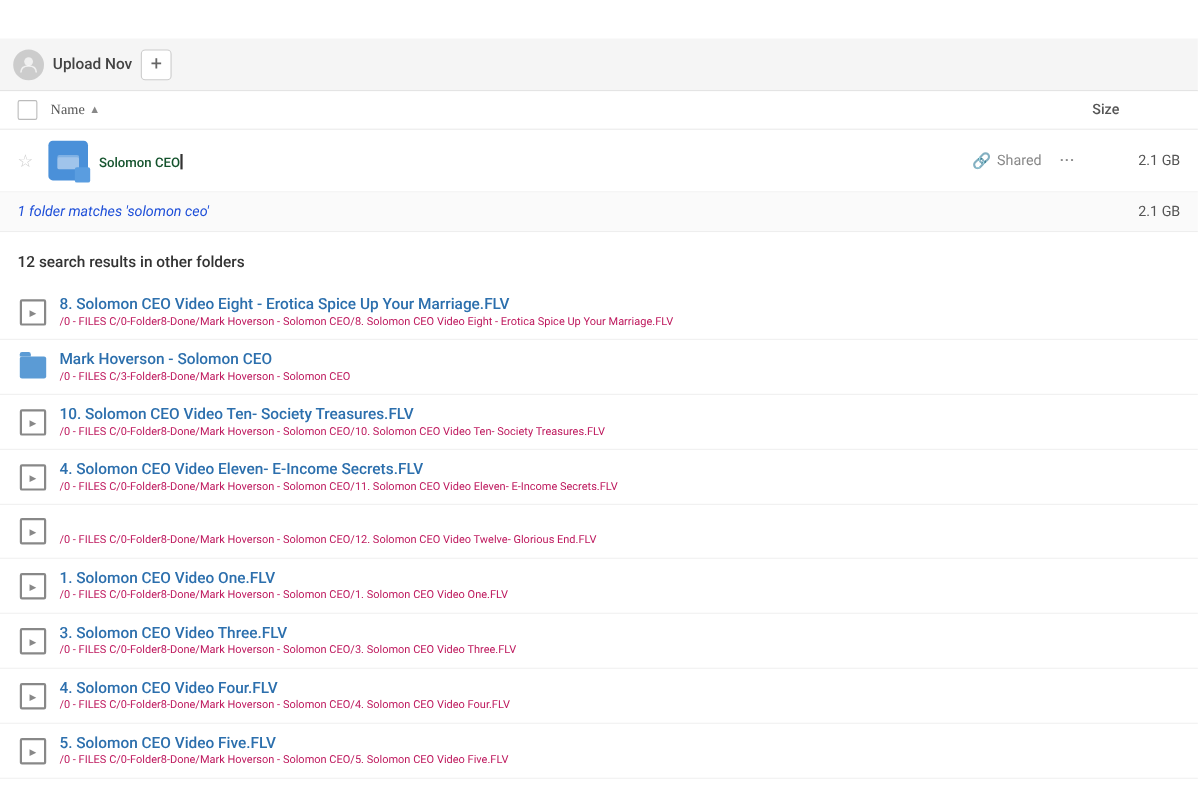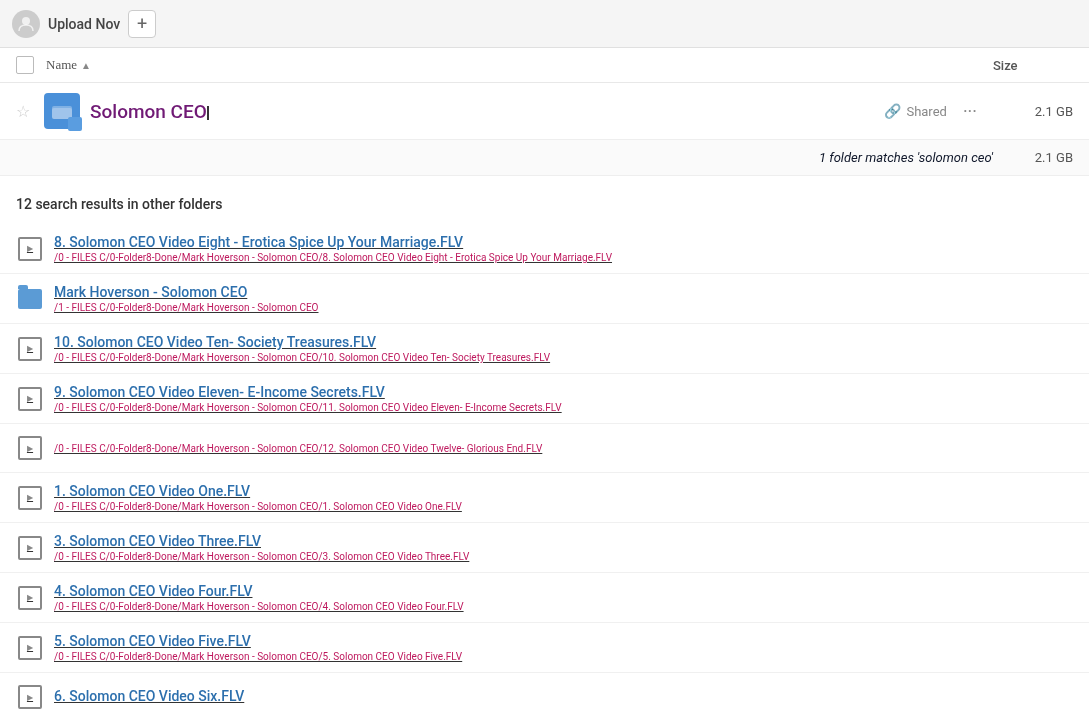--- a/index.html
+++ b/index.html
@@ -14,20 +14,21 @@
     }
 
     
     .top-bar {
       display: flex;
       align-items: center;
       padding: 0 12px;
       height: 48px;
       border-bottom: 1px solid #e0e0e0;
       background: #f5f5f5;
+      margin-top: 35px;
     }
     .top-bar-avatar {
       width: 28px;
       height: 28px;
       border-radius: 50%;
       background: #ccc;
       display: flex;
       align-items: center;
       justify-content: center;
       margin-right: 8px;
@@ -123,23 +124,23 @@
       position: absolute;
       bottom: -2px;
       right: -2px;
       width: 14px;
       height: 14px;
       background: #5a9de0;
       border-radius: 2px;
     }
     .folder-name-main {
       flex: 1;
-      font-size: 19px;
-      font-weight: 500;
-      color: #701a75;
+      font-size: 12px;
+      font-weight: 500;
+      color: #14532d;
     }
     .shared-badge {
       display: flex;
       align-items: center;
       gap: 5px;
       color: #888;
       font-size: 13px;
       margin-right: 16px;
     }
     .link-icon {
@@ -162,46 +163,44 @@
     .match-row {
       display: flex;
       align-items: center;
       padding: 10px 16px;
       background: #fafafa;
       border-bottom: 1px solid #eee;
     }
     .match-text {
       flex: 1;
       font-size: 13px;
-      color: #0f172a;
+      color: #1d4ed8;
       font-style: italic;
-      text-align: right;
     }
     .match-size {
       font-size: 13px;
       color: #555;
       width: 80px;
       text-align: right;
     }
 
     
     .results-header {
       padding: 20px 16px 12px 16px;
       font-size: 14px;
       font-weight: 500;
       color: #333;
     }
 
     
     .result-item {
       display: flex;
-      align-items: center;
+      align-items: flex-end;
       padding: 10px 16px;
       border-bottom: 1px solid #f0f0f0;
-      text-decoration: underline;
     }
     .file-icon {
       width: 28px;
       height: 28px;
       flex-shrink: 0;
       margin-right: 10px;
       display: flex;
       align-items: center;
       justify-content: center;
     }
@@ -323,38 +322,38 @@
       <div class="result-title">8. Solomon CEO Video Eight - Erotica Spice Up Your Marriage.FLV</div>
       <div class="result-path">/0 - FILES C/0-Folder8-Done/Mark Hoverson - Solomon CEO/8. Solomon CEO Video Eight - Erotica Spice Up Your Marriage.FLV</div>
     </div>
   </div>
     <div class="result-item">
     <div class="file-icon">
       <div class="folder-small-icon"></div>
     </div>
     <div class="result-content">
       <div class="result-title">Mark Hoverson - Solomon CEO</div>
-      <div class="result-path">/1 - FILES C/0-Folder8-Done/Mark Hoverson - Solomon CEO</div>
+      <div class="result-path">/0 - FILES C/3-Folder8-Done/Mark Hoverson - Solomon CEO</div>
     </div>
   </div>
     <div class="result-item">
     <div class="file-icon">
       <div class="video-file-icon"></div>
     </div>
     <div class="result-content">
       <div class="result-title">10. Solomon CEO Video Ten- Society Treasures.FLV</div>
       <div class="result-path">/0 - FILES C/0-Folder8-Done/Mark Hoverson - Solomon CEO/10. Solomon CEO Video Ten- Society Treasures.FLV</div>
     </div>
   </div>
     <div class="result-item">
     <div class="file-icon">
       <div class="video-file-icon"></div>
     </div>
     <div class="result-content">
-      <div class="result-title">9. Solomon CEO Video Eleven- E-Income Secrets.FLV</div>
+      <div class="result-title">4. Solomon CEO Video Eleven- E-Income Secrets.FLV</div>
       <div class="result-path">/0 - FILES C/0-Folder8-Done/Mark Hoverson - Solomon CEO/11. Solomon CEO Video Eleven- E-Income Secrets.FLV</div>
     </div>
   </div>
     <div class="result-item">
     <div class="file-icon">
       <div class="video-file-icon"></div>
     </div>
     <div class="result-content">
       <div class="result-path">/0 - FILES C/0-Folder8-Done/Mark Hoverson - Solomon CEO/12. Solomon CEO Video Twelve- Glorious End.FLV</div>
     </div>

